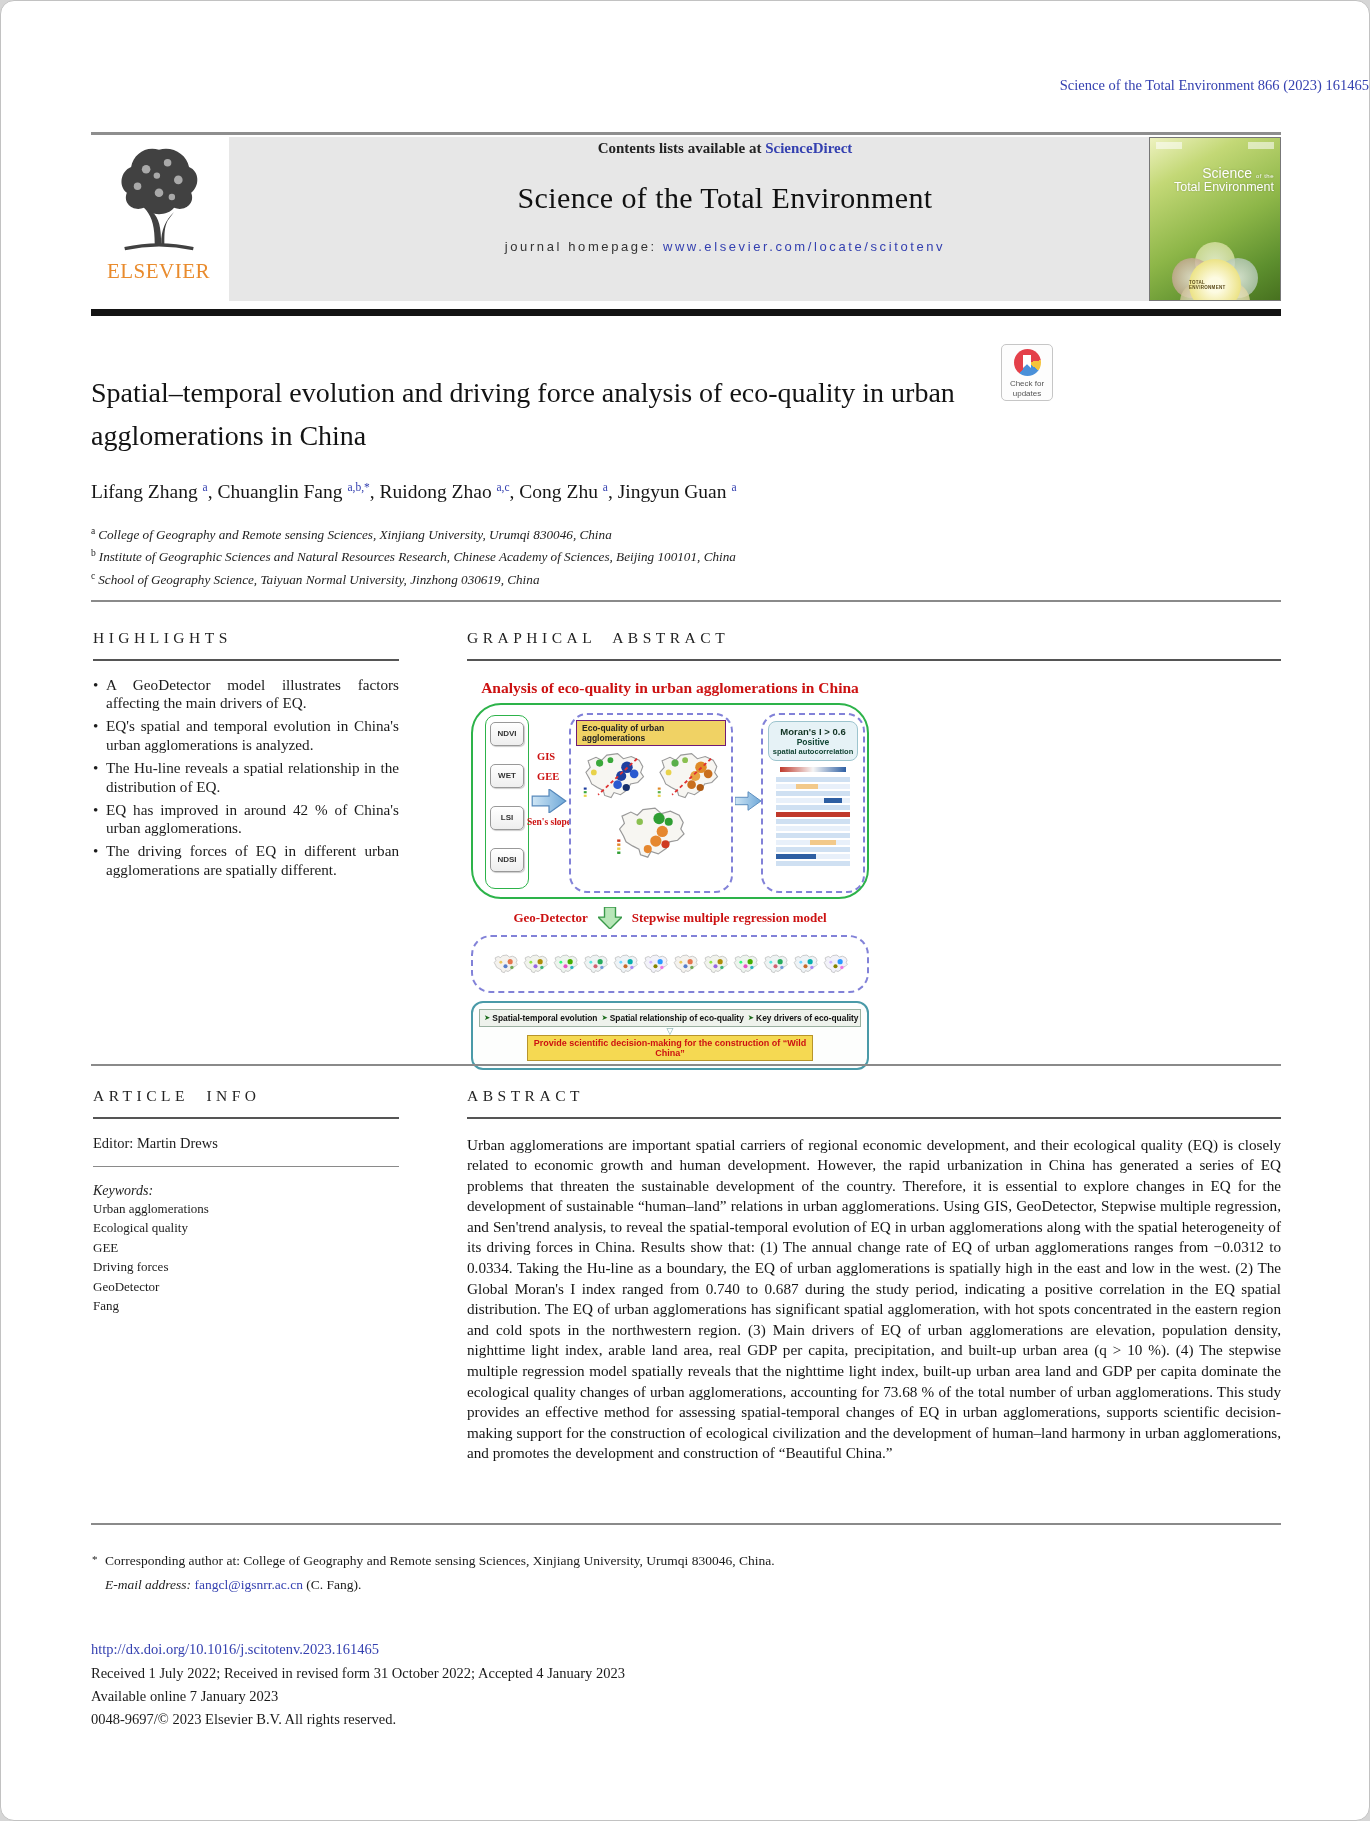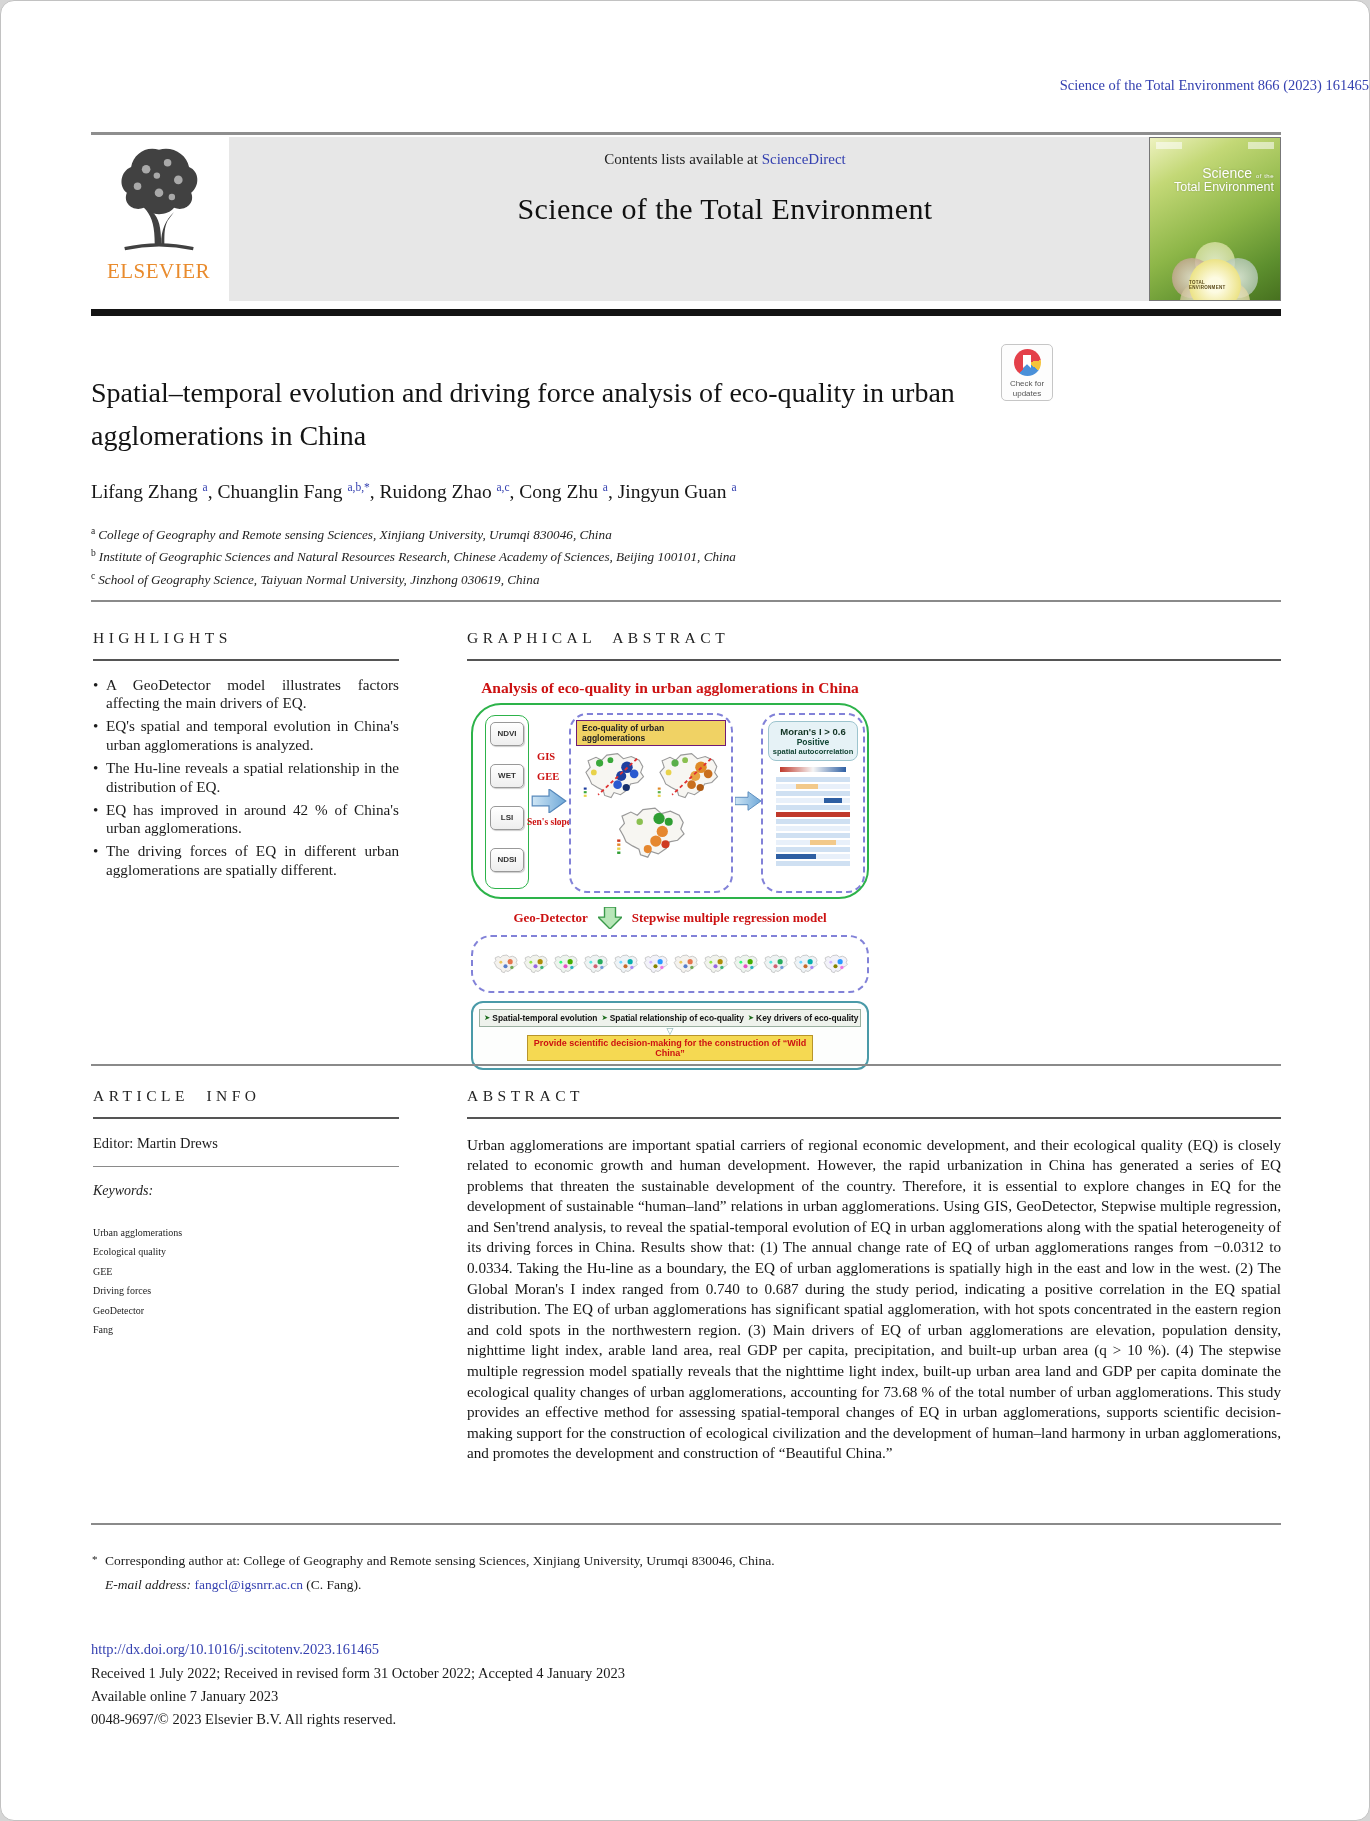--- a/index.html
+++ b/index.html
@@ -12,21 +12,21 @@
         border-radius:14px;border:1px solid #c2c2c2;overflow:hidden;}
 
   
   .citation{position:absolute;top:76px;left:0;right:0;text-align:right;
             font-size:14.5px;color:var(--link);}
   .header-top-rule{position:absolute;top:131px;left:90px;width:1190px;height:3px;background:#8e8e8e;}
   .header-row{position:absolute;top:136px;left:90px;width:1190px;height:164px;}
   .elsevier{position:absolute;left:0;top:0;width:135px;height:164px;text-align:center;}
   .elsevier-name{font-size:21px;color:var(--orange);letter-spacing:.5px;margin-top:0px;}
   .center-box{position:absolute;left:138px;top:0;width:992px;height:164px;background:#e7e7e7;text-align:center;}
-  .contents-line{padding-top:14px;font-size:15px;color:#222;}
+  .contents-line{padding-top:3px;font-size:15px;color:#222;font-weight:bold;}
   .link{color:var(--link);text-decoration:none;cursor:pointer;}
   .journal-title{font-size:30px;margin-top:24px;letter-spacing:.4px;color:#111;}
   .homepage{margin-top:24px;font-family:"Liberation Sans","DejaVu Sans",sans-serif;
             font-size:13px;letter-spacing:2.6px;color:#333;}
   .cover{position:absolute;left:1058px;top:0;width:132px;height:164px;border:1px solid #777;
          background:linear-gradient(150deg,#eef2c0 0%,#c3d876 22%,#8db648 55%,#5d8f2e 82%,#47711f 100%);
          overflow:hidden;}
   .cover-title{position:absolute;top:28px;right:6px;text-align:right;color:#fff;
                font-family:"Liberation Sans",sans-serif;line-height:1.05;text-shadow:0 0 2px rgba(0,0,0,.25);}
   .cover-title .l1{font-size:14px;}
@@ -118,21 +118,21 @@
   .finding .arr{color:#1a6a1a;font-size:7.5px;}
   .finding .txt{font-size:8.4px;font-weight:bold;color:#111;white-space:nowrap;}
   .connector{text-align:center;font-size:9px;color:#7aa;line-height:8px;}
   .conclusion{margin:0 auto;width:286px;background:#f5d952;border:1px solid #b8952a;
               color:var(--figred);font-weight:bold;font-size:9px;text-align:center;padding:2px 3px;}
 
   
   .editor-line{margin-top:16px;font-size:14.5px;}
   .thin-rule{height:1px;background:#8a8a8a;margin-top:14px;}
   .kw-label{margin-top:16px;font-size:14px;font-style:italic;}
-  ul.kw{list-style:none;font-size:10px;line-height:19.5px;margin-top:24px;}
+  ul.kw{list-style:none;font-size:13px;line-height:19.5px;}
   .abs-text{margin-top:16px;font-size:15.2px;line-height:20.6px;text-align:justify;color:#141414;}
 
   
   .footnote{position:absolute;left:104px;top:1548px;width:1100px;font-size:13.5px;line-height:24px;}
   .footnote .mark{position:absolute;left:-13px;top:-2px;font-size:11px;}
   .em-label{font-style:italic;}
   .doi{position:absolute;left:90px;top:1640px;font-size:14.5px;color:var(--link);}
   .fline{position:absolute;left:90px;font-size:14.5px;color:#1a1a1a;}
   .f1{top:1664px;} .f2{top:1687px;} .f3{top:1710px;}
 </style>
@@ -178,20 +178,23 @@
         <path d="M18,104 Q50,97 82,104" stroke="#414141" stroke-width="3" fill="none"></path>
       </svg>
       <div class="elsevier-name">ELSEVIER</div>
     </div>
 
     <div class="center-box">
       <div class="contents-line">
         <span>Contents lists available at </span><span class="link">ScienceDirect</span>
       </div>
       <div class="journal-title">Science of the Total Environment</div>
+      <div class="homepage">
+        <span>journal homepage: </span><span class="link">www.elsevier.com/locate/scitotenv</span>
+      </div>
     </div>
 
     <div class="cover">
       <div class="cover-marks">
           <span></span>
           <span></span>
         </div>
       <div class="cover-title">
         <div class="l1"><span>Science</span> <small>of the</small></div>
         <div class="l2">Total Environment</div>

